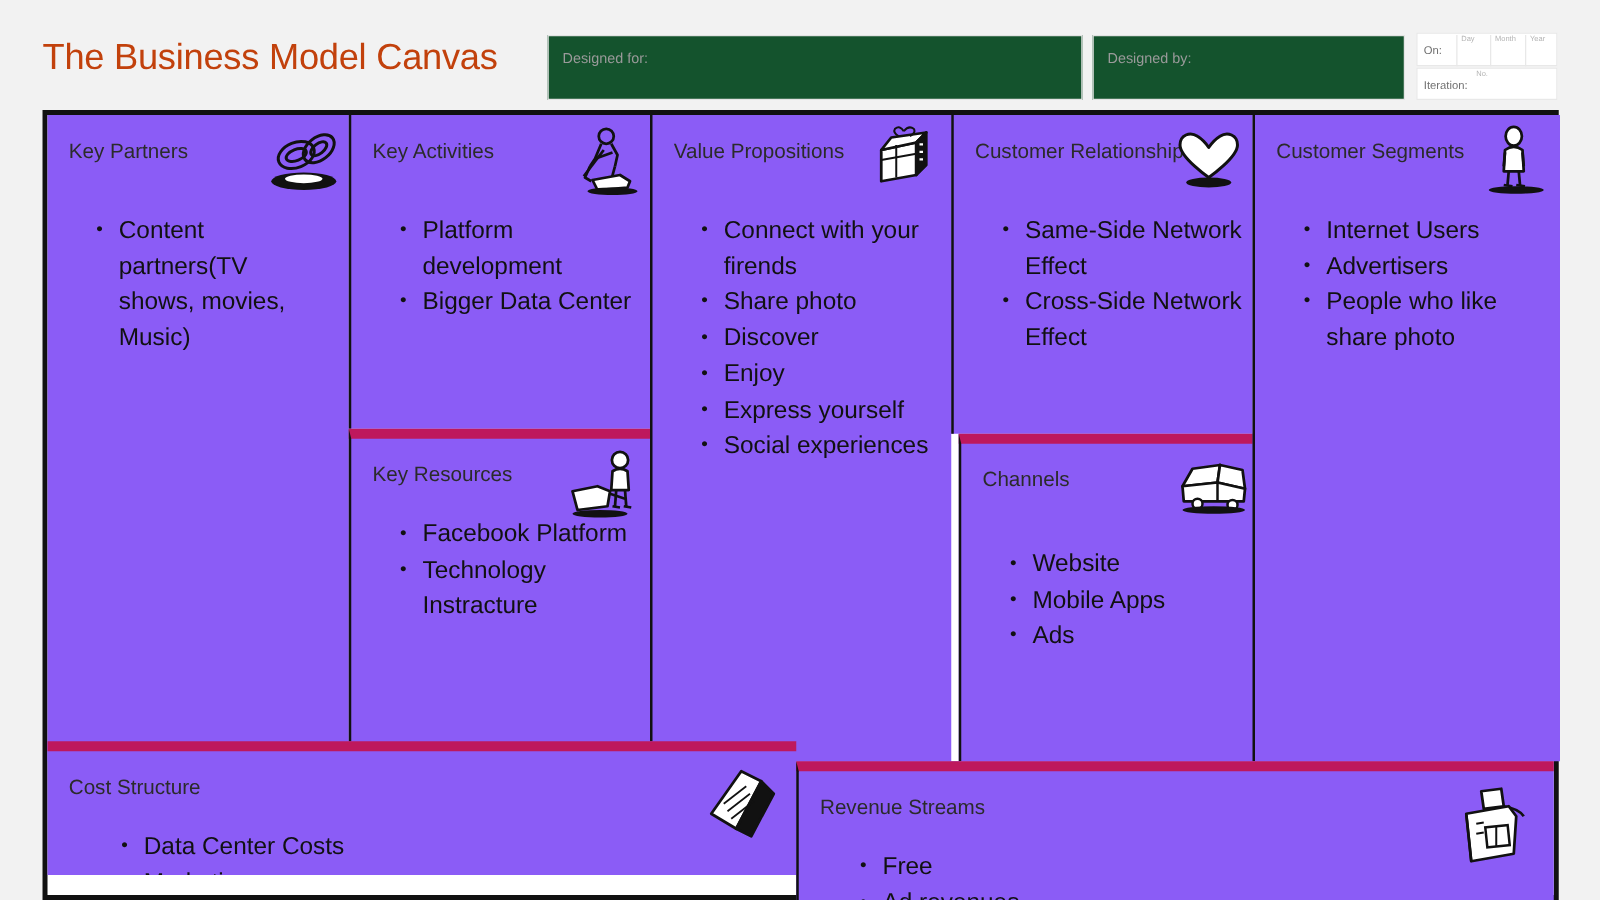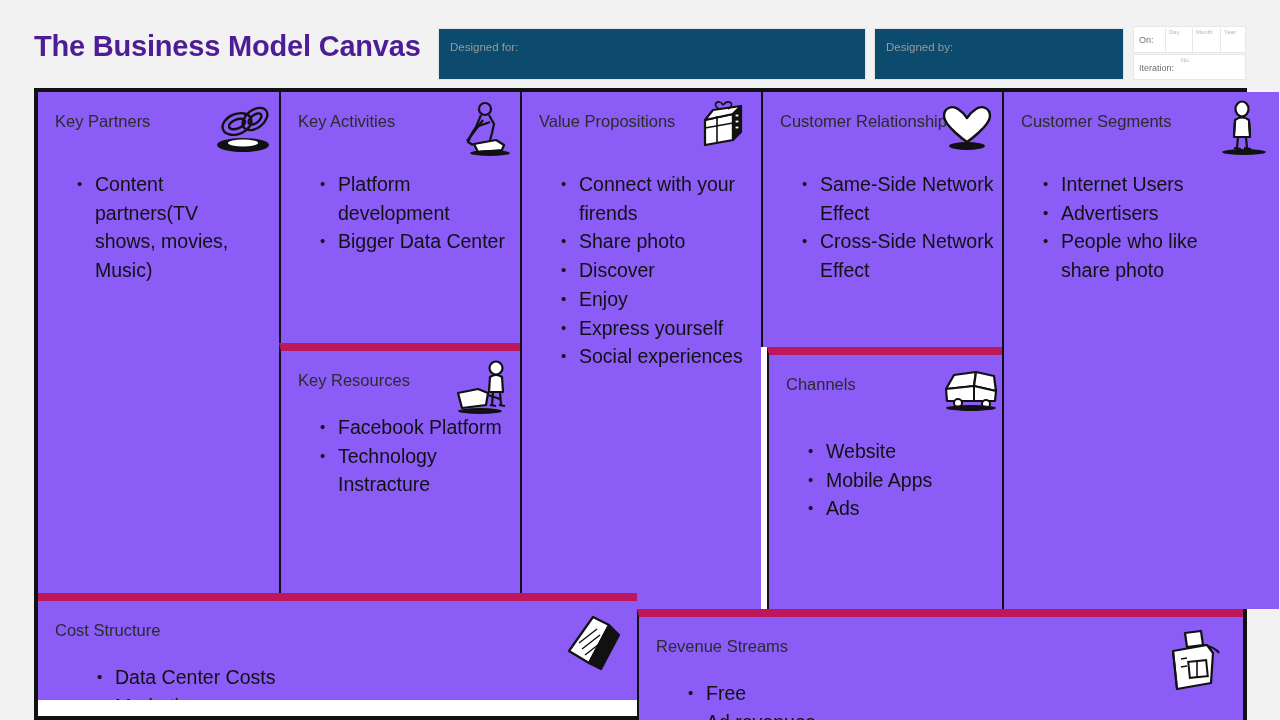--- a/index.html
+++ b/index.html
@@ -13,28 +13,28 @@
   
   .header {
     position: absolute;
     left: 0; top: 0;
     width: 1280px; height: 88px;
   }
   .page-title {
     position: absolute;
     left: 34px; top: 30px;
     font-size: 29px;
-    font-weight: 700;
-    color: #4c1d95;
+    font-weight: 400;
+    color: #c2410c;
     letter-spacing: -0.2px;
     white-space: nowrap;
   }
   .hdr-box {
     position: absolute;
-    background: #0c4a6e;
+    background: #14532d;
     border: 1px solid #e3e3e3;
   }
   .hdr-label {
     font-size: 11.5px;
     color: #9a9a9a;
     white-space: nowrap;
   }
   #designed-for { left: 438px; top: 28px; width: 428px; height: 52px; }
   #designed-by  { left: 874px; top: 28px; width: 250px; height: 52px; }
   #designed-for .hdr-label,
@@ -95,21 +95,21 @@
   .bl { border-left: 2px solid #111111; }
   .bt { border-top: 8px solid #be185d; }
 
   
   #c-key-partners       { left: 0;   top: 0;   width: 241px; height: 517px; }
   #c-key-activities     { left: 241px; top: 0; width: 241px; height: 251px; }
   #c-key-resources      { left: 241px; top: 251px; width: 241px; height: 266px; }
   #c-value-props        { left: 482px; top: 0; width: 241px; height: 517px; }
   #c-customer-rel       { left: 723px; top: 0; width: 241px; height: 255px; }
   #c-channels           { left: 729px; top: 255px; width: 241px; height: 262px; }
-  #c-customer-segments  { left: 964px; top: 0; width: 277px; height: 517px; }
+  #c-customer-segments  { left: 964px; top: 0; width: 246px; height: 517px; }
   #c-cost-structure     { left: 0;   top: 501px; width: 599px; height: 107px; }
   #c-revenue-streams    { left: 599px; top: 517px; width: 606px; height: 123px; }
 
   .cell-title {
     position: absolute;
     left: 17px; top: 20px;
     font-size: 16.5px;
     color: #2b2b2b;
     font-weight: 400;
     white-space: nowrap;

